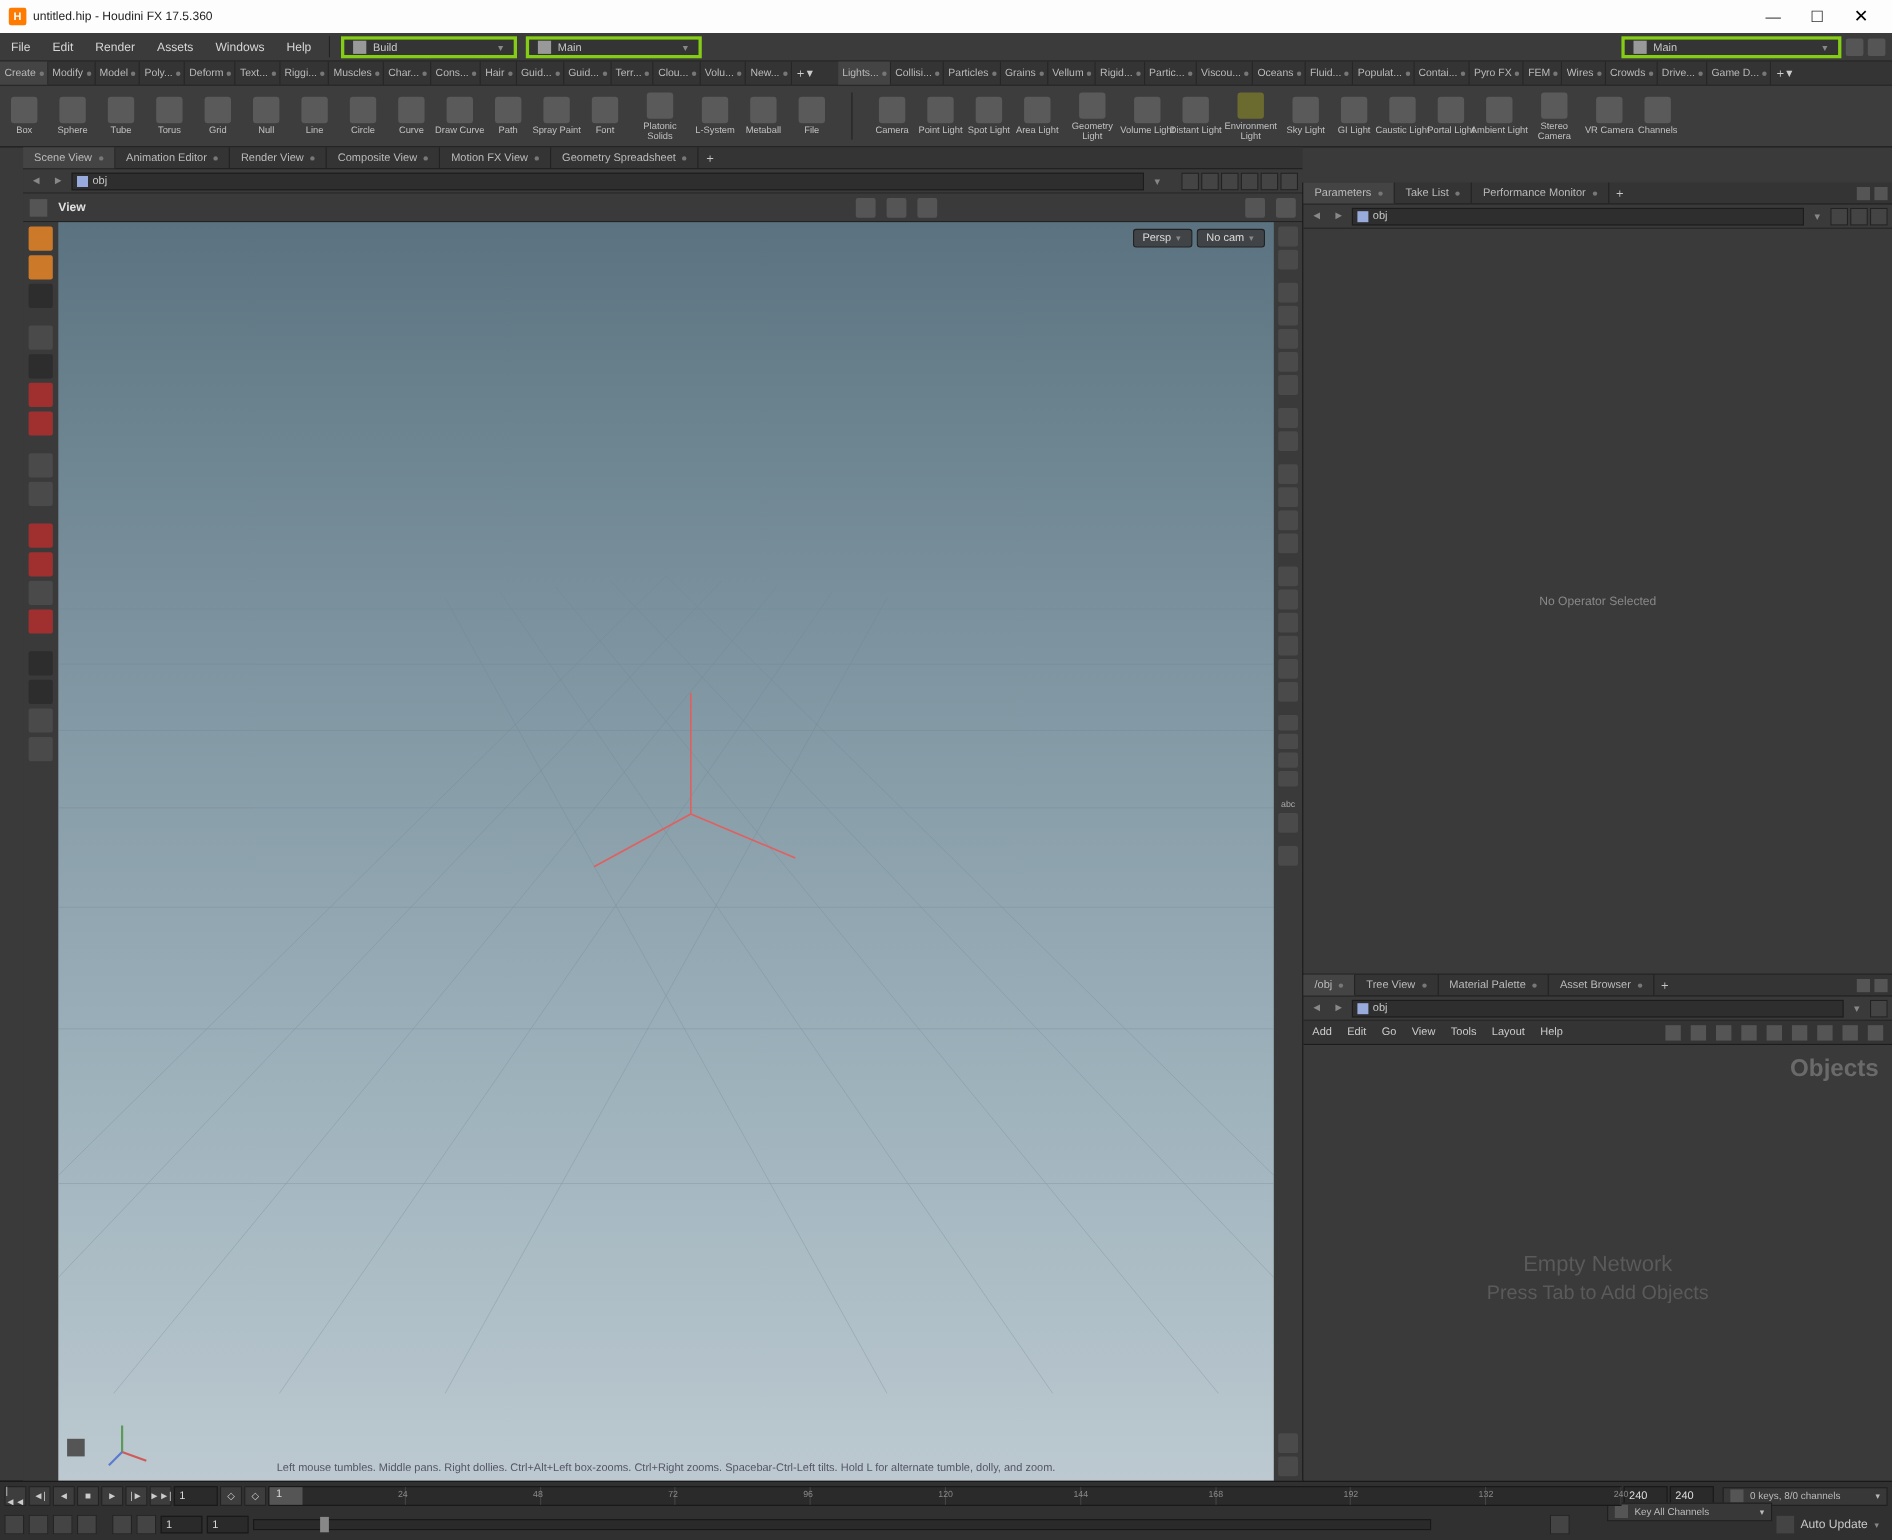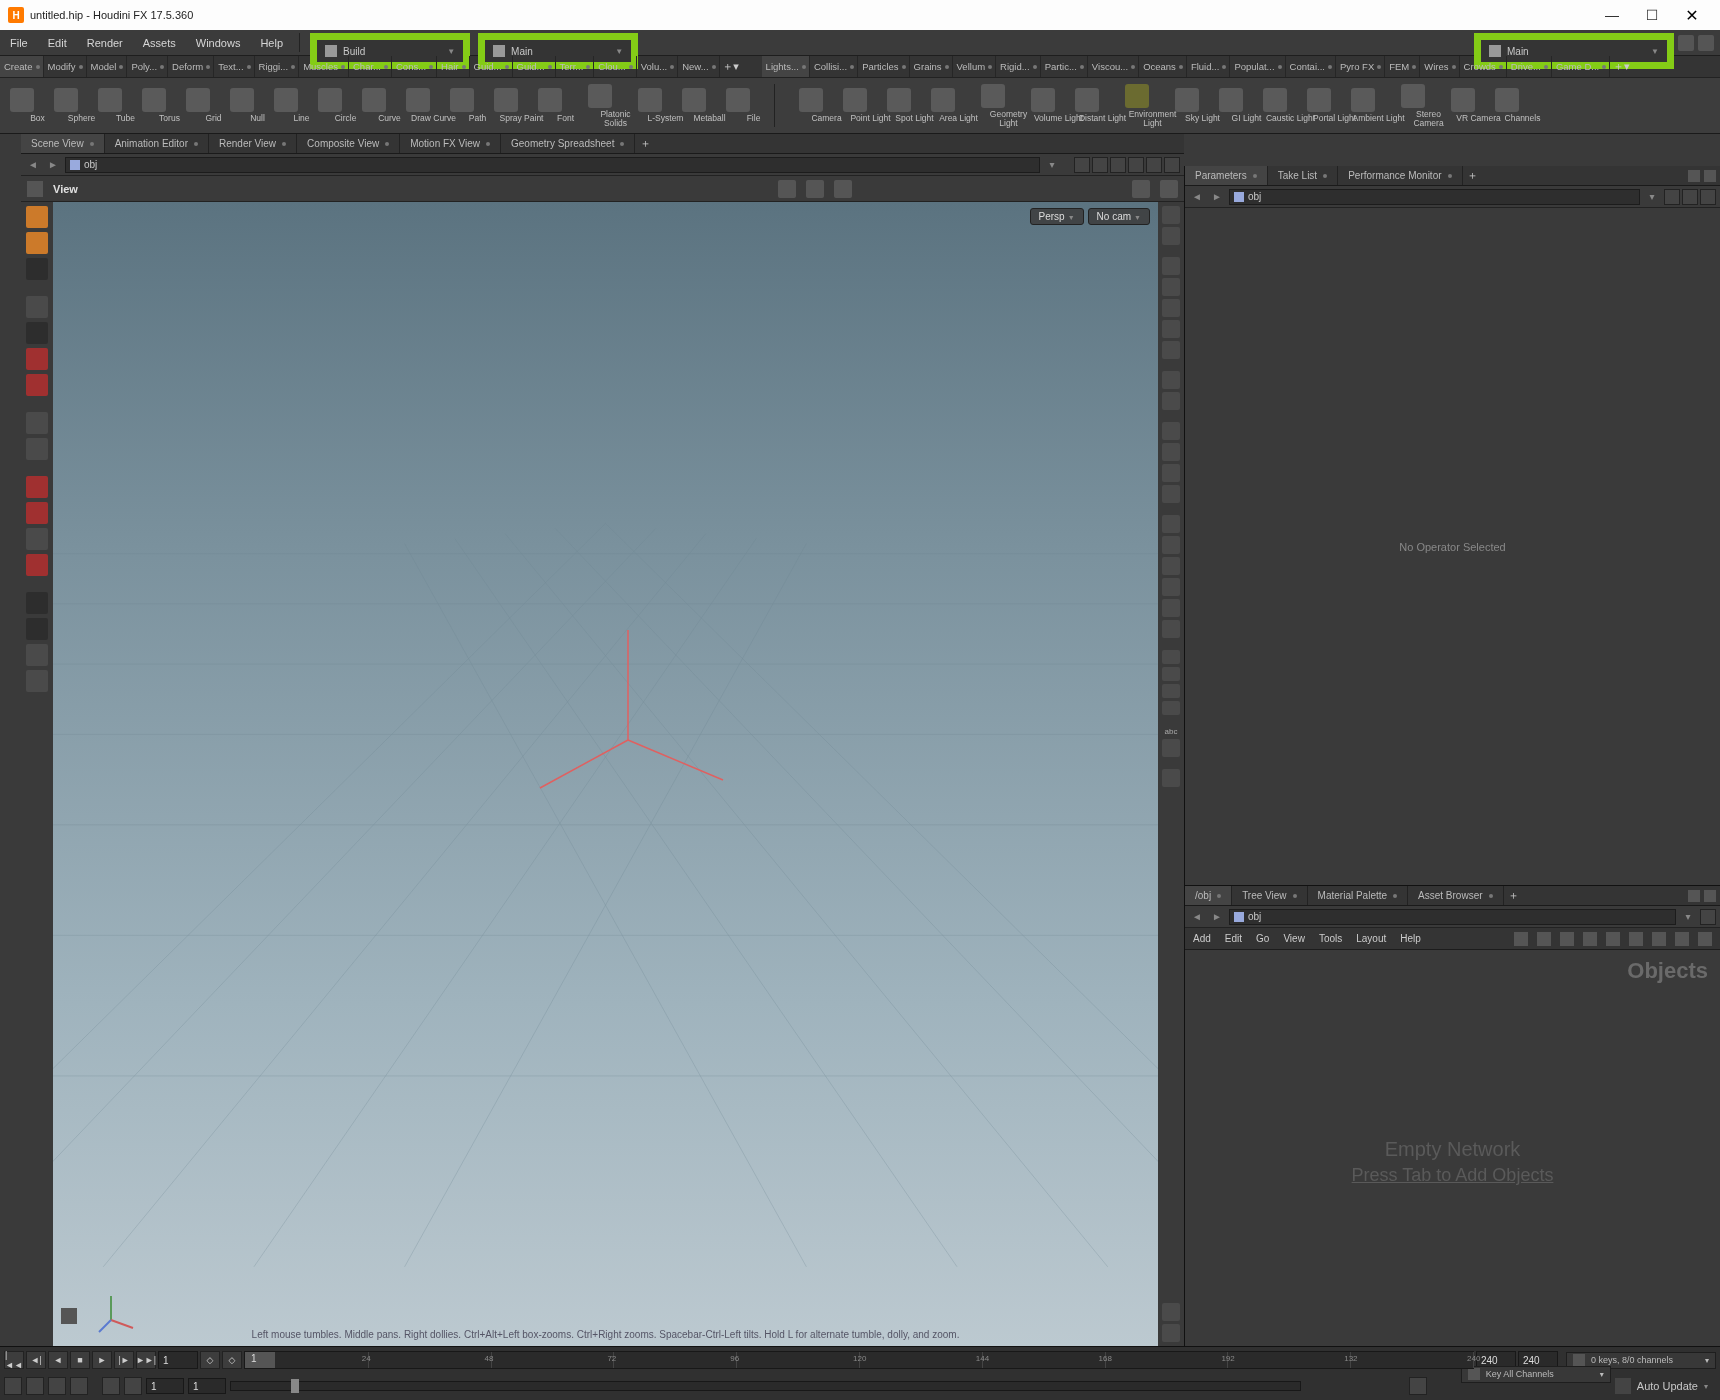--- a/index.html
+++ b/index.html
@@ -9,39 +9,39 @@
 .titlebar { height: 30px; background: #fdfdfd; display: flex; align-items: center; padding: 0 8px; color: #222; }
 .titlebar .h-icon { width: 16px; height: 16px; background: #ff7a00; border-radius: 2px; margin-right: 6px; display:flex;align-items:center;justify-content:center;color:#fff;font-weight:bold;font-size:10px;}
 .titlebar .spacer { flex: 1; }
 .titlebar .winbtn { width: 40px; height: 28px; display: flex; align-items: center; justify-content: center; color:#333; font-size:14px;}
 .titlebar .winbtn.close{color:#000;font-size:16px;}
 
 
 .menubar { height: 26px; background: #3b3b3b; border-bottom: 1px solid #1e1e1e; display: flex; align-items: stretch; }
 .menubar .m { padding: 0 10px; display: flex; align-items: center; color: #d6d6d6; cursor: default; }
 .menubar .sep { width: 1px; background: #222; margin: 3px 6px; }
-.menubar .desktop-combo { display:flex; align-items:center; background:#343434; border:7px solid #84cc16; padding:0 8px; height:36px; margin:3px 4px; min-width:160px; font-size:10px;}
+.menubar .desktop-combo { display:flex; align-items:center; background:#343434; border:3px solid #84cc16; padding:0 8px; height:20px; margin:3px 4px; min-width:160px; font-size:10px;}
 .menubar .desktop-combo .ico { width:12px;height:12px;margin-right:6px;background:#999;}
 .menubar .desktop-combo .arrow{margin-left:auto;font-size:8px;color:#888;}
 .menubar .desktop-combo.bigger{min-width:200px;}
 .menubar .gap { flex:1; }
 .menubar .r-icons { display:flex; align-items:center; gap:4px; padding-right:6px;}
 .menubar .r-icons .ric{width:16px;height:16px;background:#555;border-radius:2px;}
 
 
 .shelfrow { height: 22px; background: #343434; display:flex; border-bottom:1px solid #222;}
 .shelfrow .cat { padding:0 3px 0 4px; font-size:9.5px; color:#bbb; display:flex;align-items:center;border-right:1px solid #262626; white-space:nowrap; position:relative;}
 .shelfrow .cat.active{background:#444;}
 .shelfrow .cat .dot{width:4px;height:4px;background:#777;border-radius:50%;margin-left:3px;}
 .shelfrow .plus{width:22px;display:flex;align-items:center;justify-content:center;color:#ccc;}
 .shelfrow .gap2{width:20px;}
 .shelftools { height: 56px; background: #3d3d3d; display:flex; border-bottom:1px solid #1a1a1a;}
 .shelftools .tool { width: 44px; display:flex;flex-direction:column;align-items:center;justify-content:center;gap:2px;}
 .shelftools .tool .ticon{width:24px;height:24px;background:#5a5a5a;border-radius:3px;}
-.shelftools .tool .tlbl{font-size:8.5px;color:#c0c0c0;white-space:nowrap;text-align:center;line-height:1;padding-left:31px;}
+.shelftools .tool .tlbl{font-size:8.5px;color:#c0c0c0;white-space:nowrap;text-align:center;line-height:1;}
 .shelftools .tool.env .ticon{background:#6b6b30;}
 .shelftools .vsep{width:1px;background:#222;margin:6px 0;}
 .shelftools .gap{flex:0 0 14px;}
 .shelftools .tool.wide{width:56px;}
 
 
 .pane-tabs { height:20px; background:#343434; display:flex; align-items:stretch; border-bottom:1px solid #1a1a1a;}
 .pane-tabs .tab{padding:0 10px;display:flex;align-items:center;font-size:10px;color:#bbb;border-right:1px solid #222;position:relative;}
 .pane-tabs .tab.active{background:#444;}
 .pane-tabs .tab .dot{width:4px;height:4px;background:#777;border-radius:50%;margin-left:6px;}
@@ -96,21 +96,21 @@
 .param-body{flex:1;background:#3a3a3a;display:flex;align-items:center;justify-content:center;color:#888;font-size:11px;}
 .net-panel{flex:1;display:flex;flex-direction:column;}
 .net-toolbar{height:22px;background:#343434;display:flex;align-items:center;gap:6px;padding:0 8px;border-bottom:1px solid#1c1c1c;}
 .net-toolbar .m{font-size:10px;color:#ccc;}
 .net-toolbar .gap{flex:1;}
 .net-toolbar .ic{width:14px;height:14px;background:#555;margin-left:3px;}
 .net-body{flex:1;background:#3a3a3a;position:relative;}
 .net-body .corner{position:absolute;top:8px;right:12px;color:#6a6a6a;font-size:22px;font-weight:600;}
 .net-body .empty{position:absolute;bottom:160px;left:0;right:0;text-align:center;color:#5a5a5a;}
 .net-body .empty .l1{font-size:20px;font-weight:500;}
-.net-body .empty .l2{font-size:18px;margin-top:4px;text-decoration:underline;}
+.net-body .empty .l2{font-size:18px;margin-top:4px;}
 
 
 .bottom{height:54px;background:#303030;border-top:1px solid #111;display:flex;flex-direction:column;}
 .timeline-row{height:26px;display:flex;align-items:center;padding:0 4px;gap:2px;}
 .tl-btn{width:20px;height:18px;background:#3d3d3d;border:1px solid #222;display:flex;align-items:center;justify-content:center;font-size:9px;color:#ccc;}
 .tl-input{width:40px;height:18px;background:#2a2a2a;border:1px solid #181818;color:#ddd;font-size:10px;padding:0 4px;}
 .tl-track{flex:1;height:18px;background:#2a2a2a;border:1px solid #181818;position:relative;}
 .tl-track .marker{position:absolute;left:0;top:0;bottom:0;width:30px;background:#555;}
 .tl-track .tick{position:absolute;top:0;bottom:0;width:1px;background:#444;}
 .tl-track .lbl{position:absolute;top:2px;font-size:8px;color:#888;}

